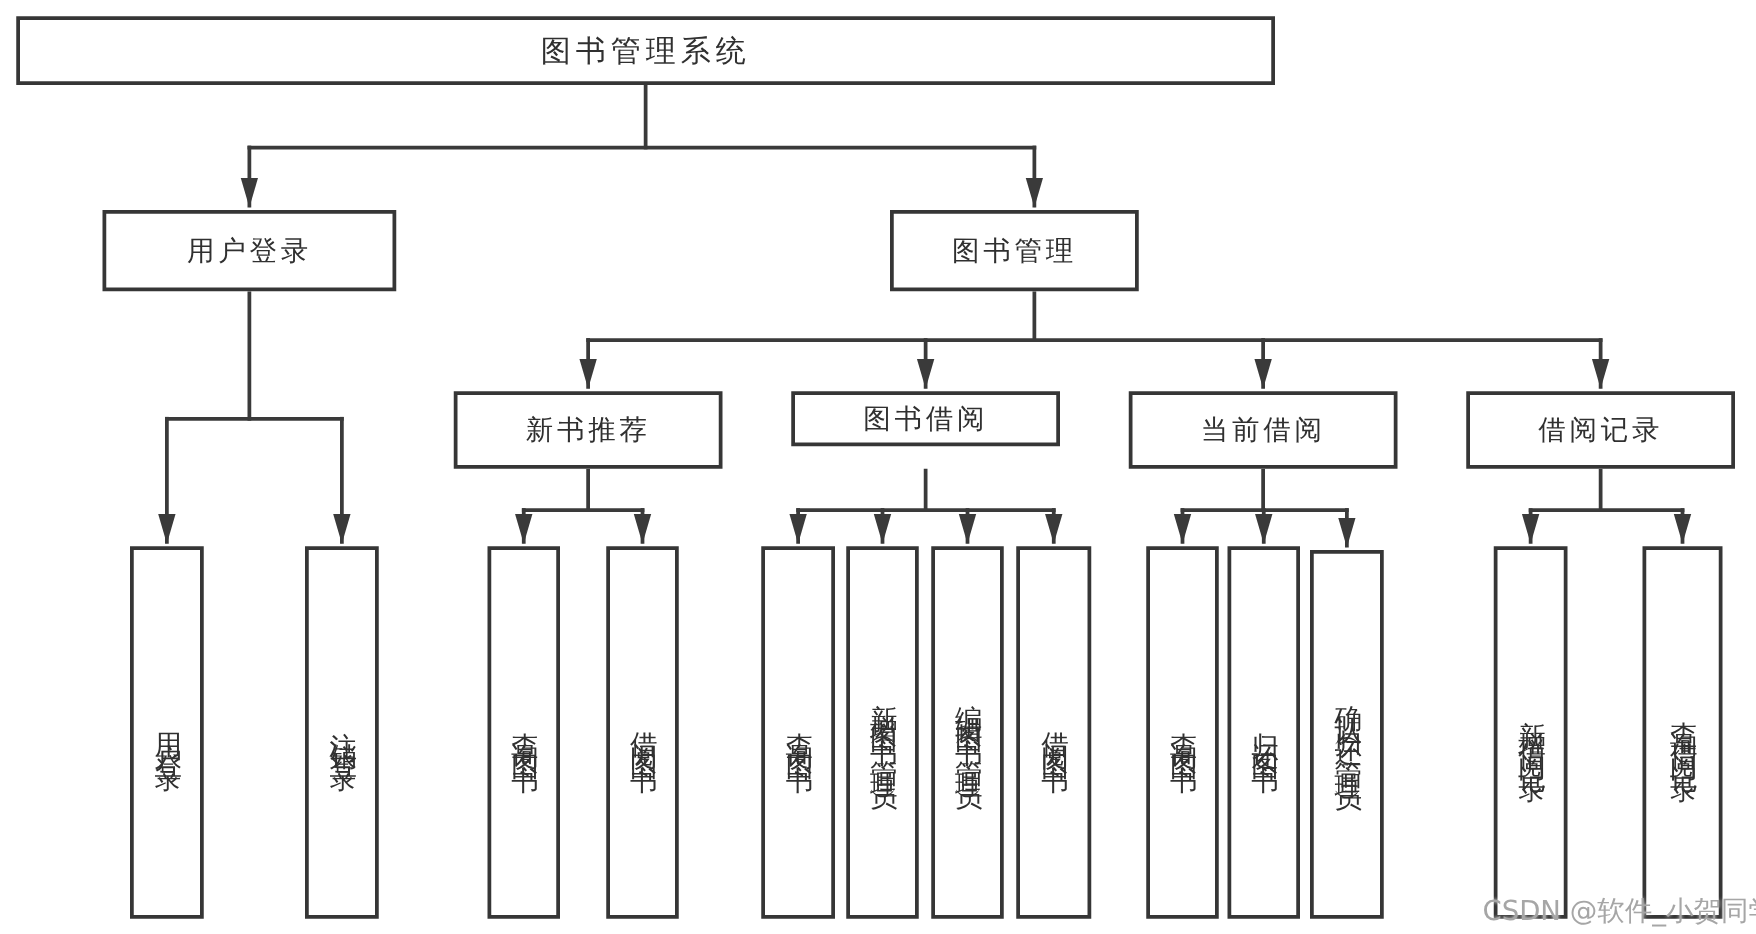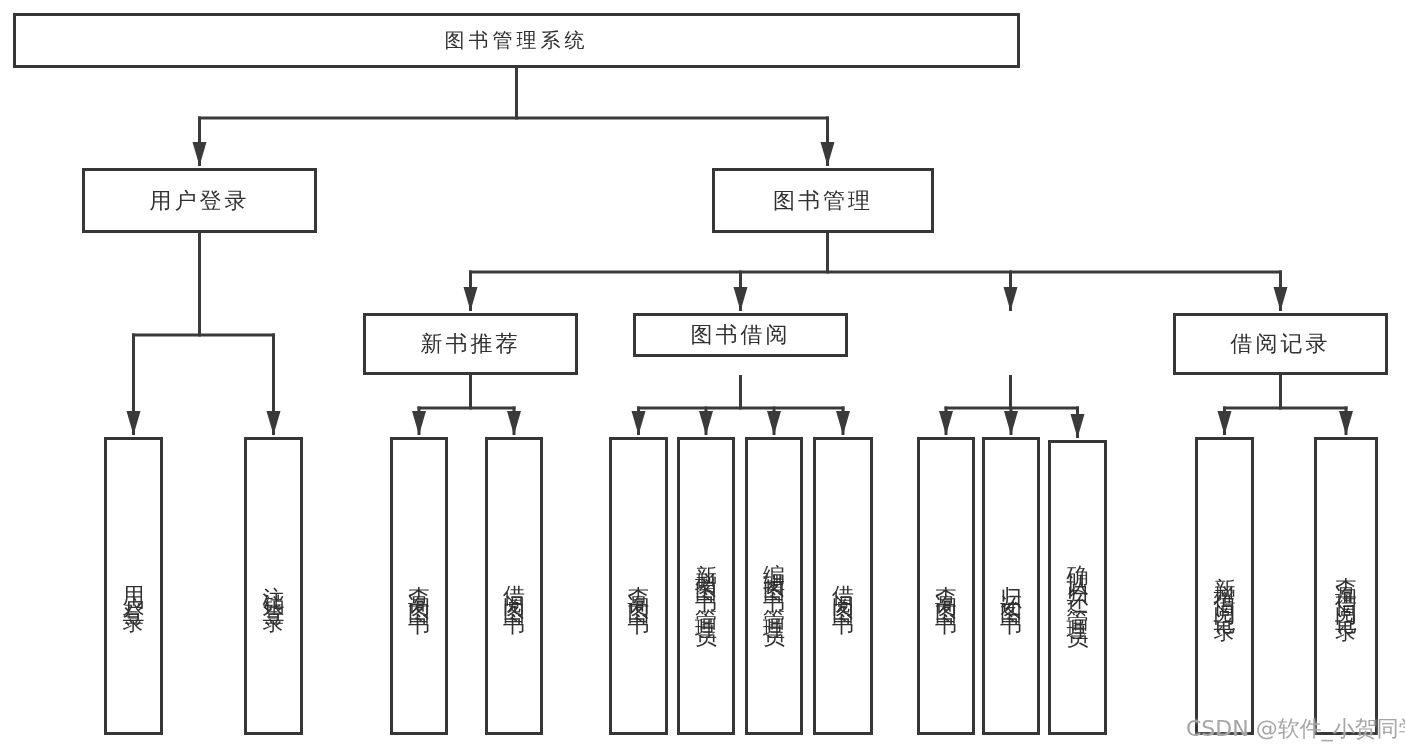--- a/index.html
+++ b/index.html
@@ -28,21 +28,21 @@
   .node {
     position: absolute;
     border: 3px solid var(--border);
     background: #fff;
     display: flex;
     align-items: center;
     justify-content: center;
     color: var(--text);
   }
   .node.root span {
-    font-size: 20px;
+    font-size: 24px;
     letter-spacing: 4px;
   }
   .node.branch span, .node.module span {
     font-size: 22px;
     letter-spacing: 3px;
   }
   .node.leaf span {
     writing-mode: vertical-rl;
     text-orientation: mixed;
     font-size: 22px;
@@ -127,30 +127,33 @@
     </g>
   </svg>
 
   <div class="node root" style="left:13px; top:13px; width:1007px; height:55px;">
     <span>图书管理系统</span>
   </div>
 
   <div class="node branch" style="left:82px; top:168px; width:235px; height:65px;">
     <span>用户登录</span>
   </div>
-  <div class="node branch" style="left:712px; top:168px; width:222px; height:65px;">
+  <div class="node branch" style="left:712px; top:168px; width:199px; height:65px;">
     <span>图书管理</span>
   </div>
 
   <div class="node module" style="left:363px; top:313px; width:215px; height:62px;text-align:center;">
     <span>新书推荐</span>
   </div>
   <div class="node module" style="left:633px; top:313px; width:215px; height:44px;">
     <span>图书借阅</span>
   </div>
+  <div class="node module" style="left:903px; top:313px; width:215px; height:62px;">
+    <span>当前借阅</span>
+  </div>
   <div class="node module" style="left:1173px; top:313px; width:215px; height:62px;">
     <span>借阅记录</span>
   </div>
 
   <div class="node leaf" style="left:104px; top:437px; width:59px; height:298px;">
     <span>用户登录</span>
   </div>
   <div class="node leaf" style="left:244px; top:437px; width:59px; height:298px;">
     <span>注销登录</span>
   </div>

